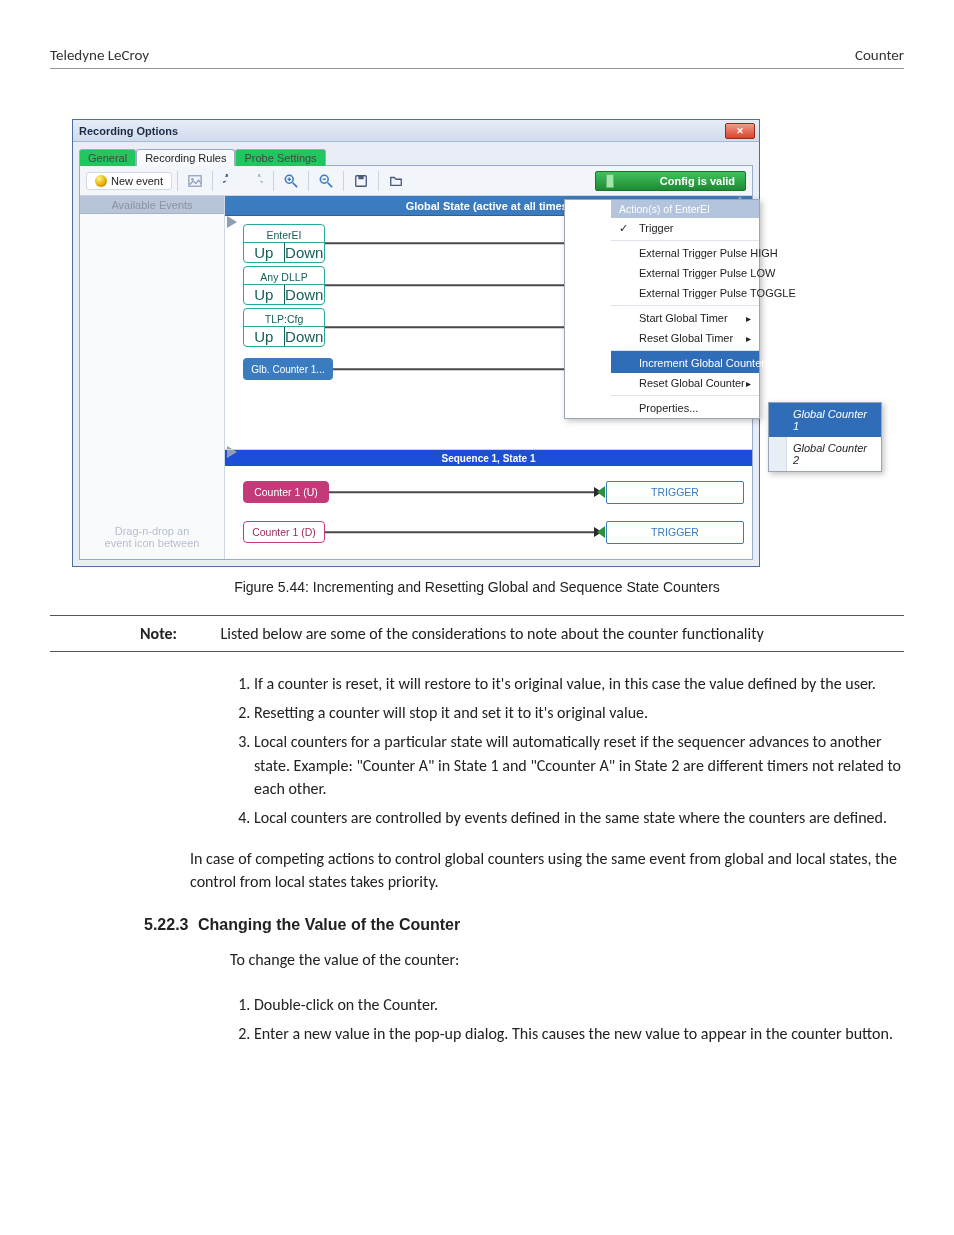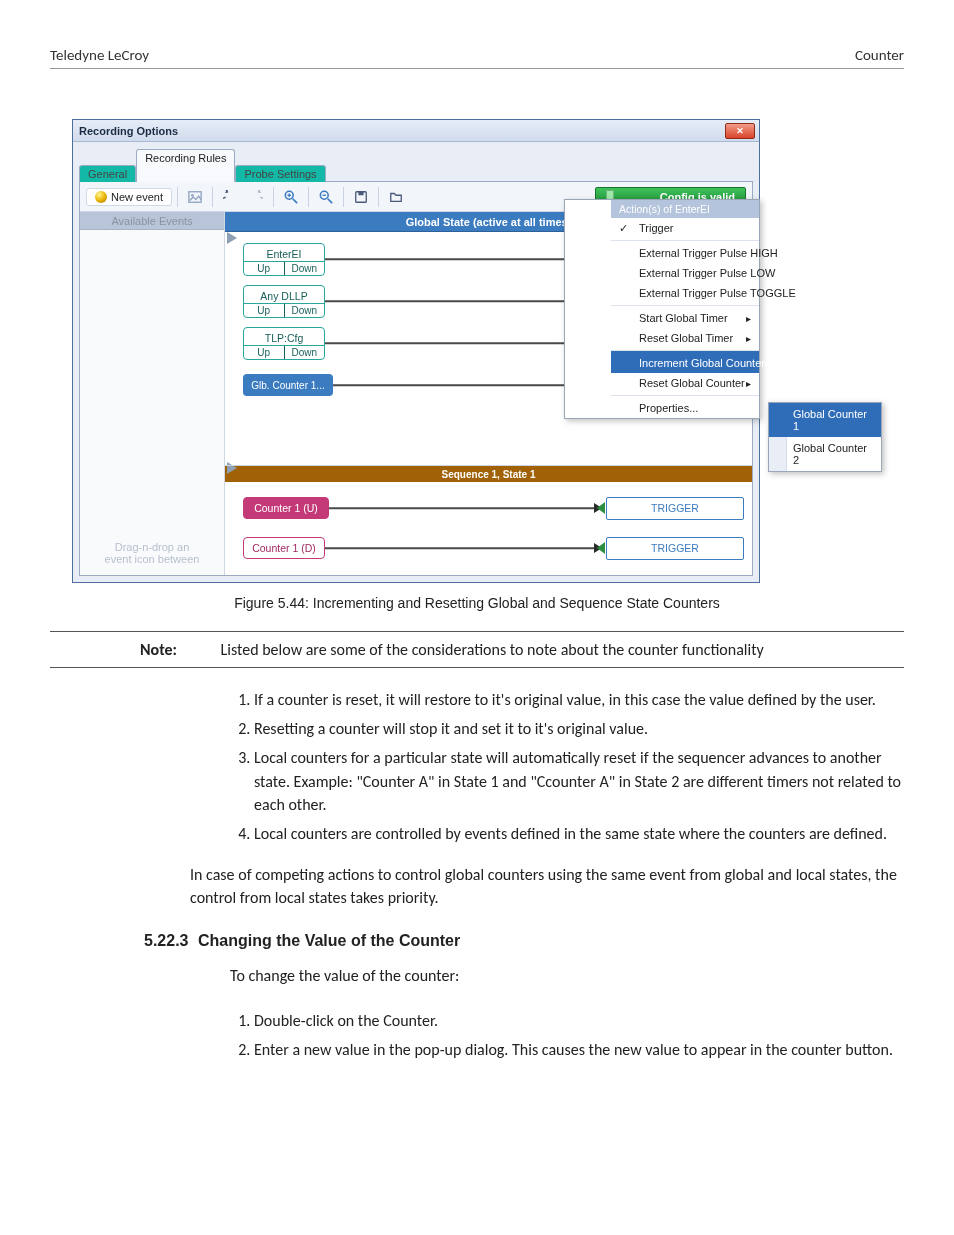--- a/index.html
+++ b/index.html
@@ -59,21 +59,21 @@
     border-radius: 2px;
     display:flex; align-items:center; justify-content:center;
     color:#fff; font-size:9px; font-weight:bold;
   }
   .ro-tabs { display:flex; padding: 6px 6px 0 6px; gap:0; }
   .ro-tab {
     border:1px solid #9cabc4; border-bottom:none;
     padding:2px 8px; background:#f7f9fc; font-size:11px;
     border-radius:3px 3px 0 0; position:relative; top:1px;
   }
-  .ro-tab.inactive{ background:#14b8a6; color:#444;margin-top:16px; }
+  .ro-tab.inactive{ background:#22c55e; color:#444; }
   .ro-body {
     border:1px solid #9cabc4; margin:0 6px 6px 6px;
     background:#fefefe; padding:0; height:395px;
     display:flex; flex-direction:column;
   }
   
   .ro-toolbar {
     height:30px; display:flex; align-items:center;
     padding:0 6px; gap:2px; background:#f2f5fa;
     border-bottom:1px solid #d0d7e4;
@@ -121,33 +121,33 @@
   .g-header {
     height:20px; background:#3b7bbf; color:#fff; font-size:11px; font-weight:bold;
     display:flex; align-items:center; justify-content:center;
     border-bottom:1px solid #2e6199;
   }
   .g-zone {
     height:234px; padding:6px 8px 6px 18px; position:relative;
     border-bottom:1px solid #cdd5e2;
   }
   .s-header {
-    height:16px; background:#a16207; color:#fff; font-size:10px; font-weight:bold;
+    height:16px; background:#1d4ed8; color:#fff; font-size:10px; font-weight:bold;
     display:flex; align-items:center; justify-content:center;
   }
   .s-zone { padding:6px 8px 6px 18px; position:relative; flex:1; }
   .flow-row { display:flex; align-items:center; height:42px; }
   .flow-row.s { height:40px; }
   .event-box {
     width:82px; text-align:center; font-size:10.5px;
     border:1.5px solid; border-radius:4px; padding-top:3px;
     background:#fff; position:relative;
   }
   .event-box .eb-label{ height:14px; line-height:14px; }
-  .event-box .eb-ud { display:flex; border-top:1px solid; font-size:10px; }
+  .event-box .eb-ud { display:flex; border-top:1px solid; font-size:15px; }
   .event-box .eb-ud div{ flex:1; padding:1px 0; }
   .event-box .eb-ud div:first-child{ border-right:1px solid; }
   .ev-teal{ border-color:#2aa79b; color:#175f58;}
   .ev-teal .eb-ud, .ev-teal .eb-ud div{ border-color:#2aa79b;}
   .ev-sel{ border-color:#3b7bbf; background:#3b7bbf; color:#fff; border-width:1px;
     height:22px; display:flex; align-items:center; justify-content:center; border-radius:4px; width:90px; font-size:10px;}
   .ev-mag{ border:1.5px solid #c43a78; background:#c43a78; color:#fff;
     height:22px; display:flex; align-items:center; justify-content:center; border-radius:4px; width:86px; font-size:10.5px;}
   .ev-magbox{ border-color:#c43a78; color:#a12a60;}
 
@@ -209,21 +209,21 @@
   .ctx-left-strip{ position:absolute; left:0; top:0; bottom:0; width:22px; background:#e9eef6; border-right:1px solid #d6dde9; z-index:0;}
   .ctx-menu > div{ position:relative; z-index:1;margin-left:46px;}
 
   
   .sub-menu{
     position:absolute; left:696px; top:283px;
     width:114px; background:#fff; border:1px solid #9aa6b8;
     box-shadow:2px 2px 6px rgba(0,0,0,0.25); font-size:11px;
   }
   .sub-menu .sm-strip{ position:absolute; left:0; top:0; bottom:0; width:18px; background:#e9eef6; border-right:1px solid #d6dde9;}
-  .sm-item{ position:relative; padding:5px 12px 5px 24px; }
+  .sm-item{ position:relative; padding:5px 12px 5px 24px;font-style:italic; }
   .sm-item.hl{ background:#2f6db8; color:#fff;}
 
   
   .fig-caption{ text-align:center; font-family:Arial, sans-serif; font-size:14px; margin:12px 0 20px;}
   .note-box{
     border-top:1.5px solid #555; border-bottom:1.5px solid #555;
     padding:8px 10px 8px 90px; font-family:"Calibri","Segoe UI",sans-serif;
     font-size:16px; position:relative; margin-bottom:20px;
   }
   .note-box b{ position:absolute; left:90px; font-weight:bold;}

